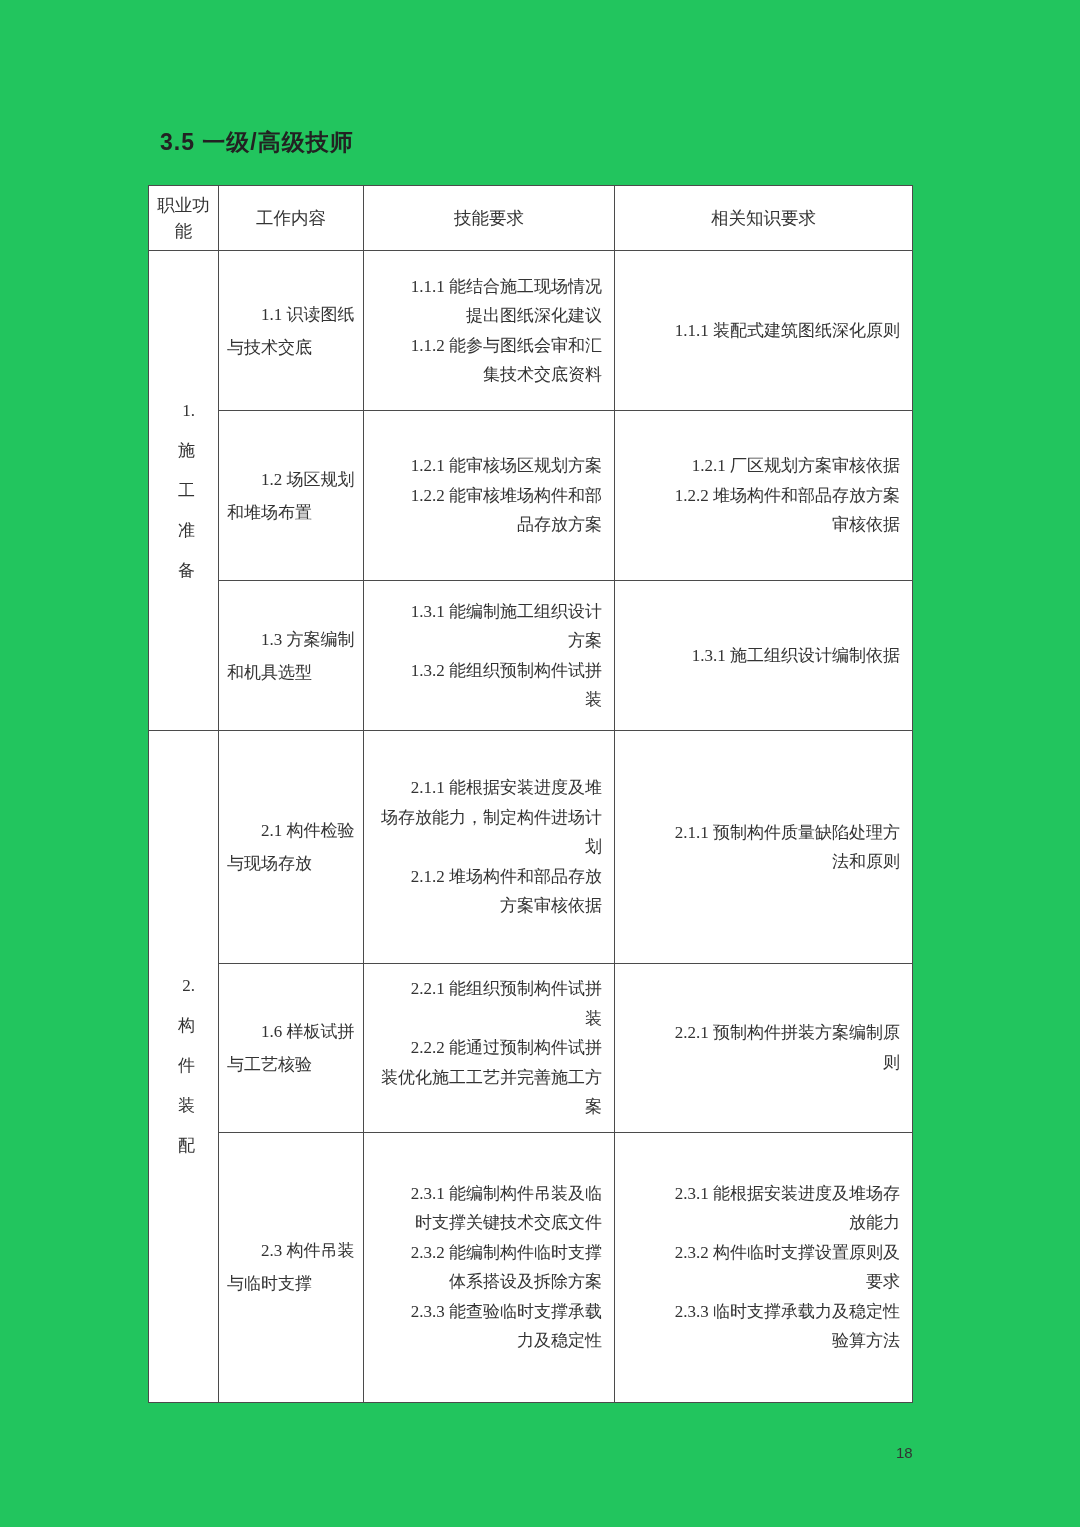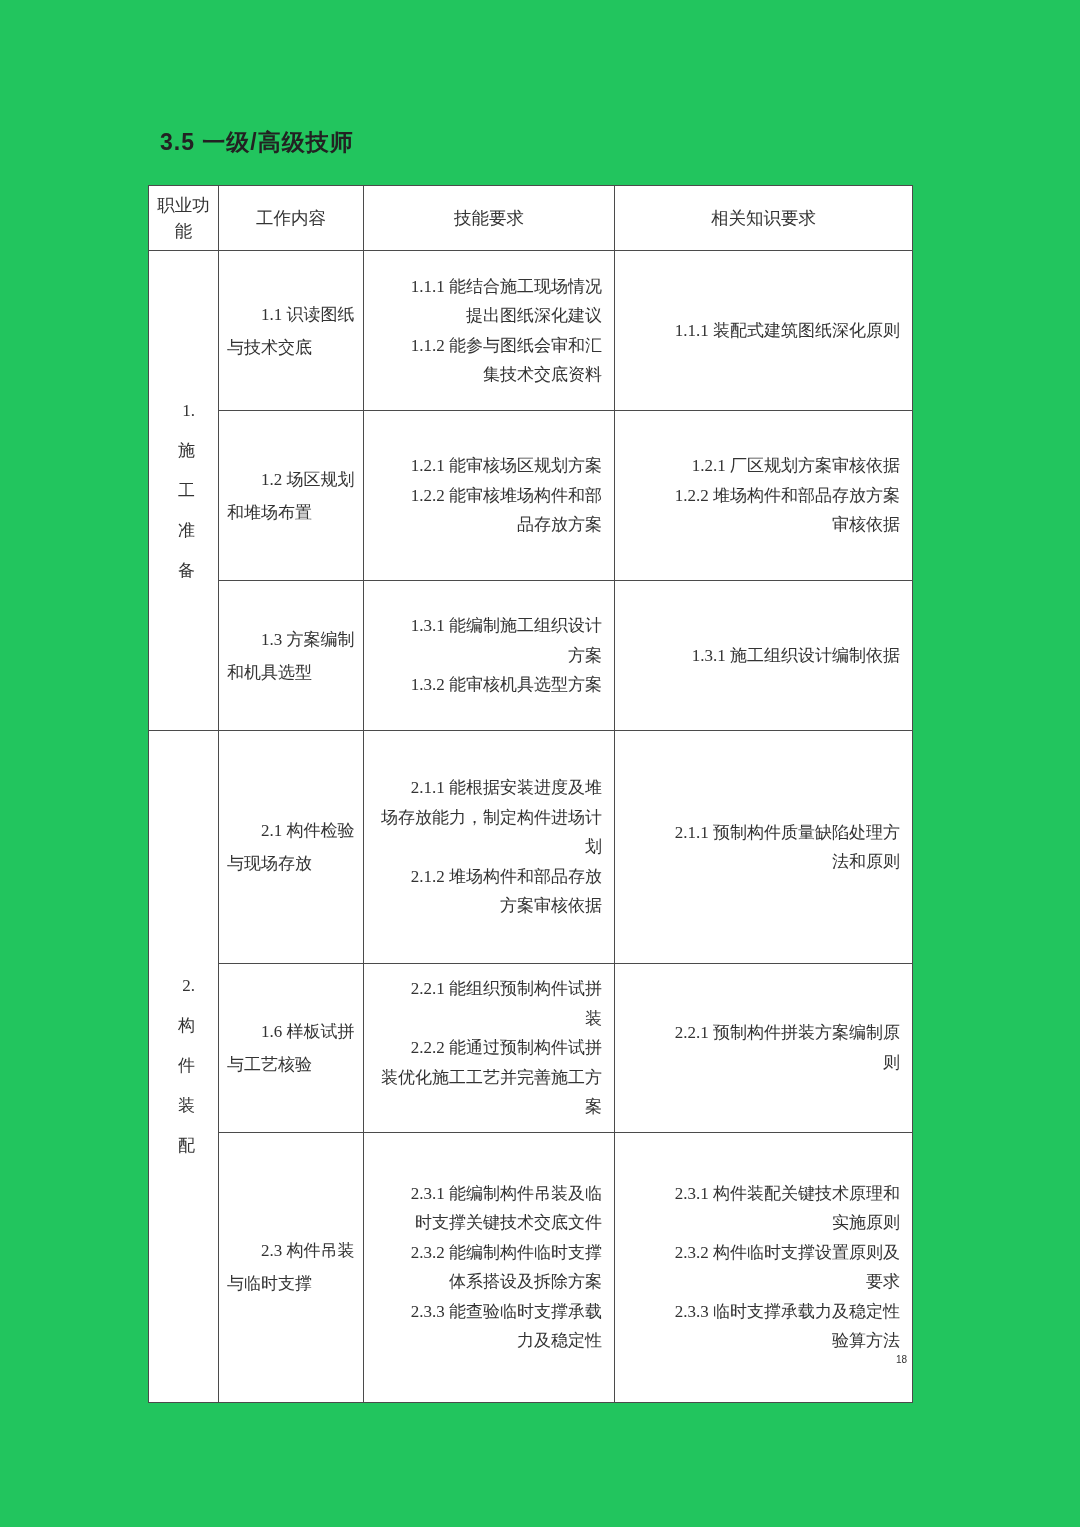--- a/index.html
+++ b/index.html
@@ -84,23 +84,23 @@
   td.skills-cell, td.knowledge-cell { padding: 10px 12px; }
   td.skills-cell p, td.knowledge-cell p {
     text-indent: 2em;
     line-height: 29.5px;
     text-align: right;
   }
 
   .page-number {
     position: absolute;
     left: 896px;
-    top: 1354px;
+    top: 1444px;
     font-family: "Liberation Sans", "DejaVu Sans", sans-serif;
-    font-size: 10px;
+    font-size: 15px;
     color: #333333;
   }
 </style>
 </head>
 <body>
 
 <div class="page">
 
   <div class="doc-title">3.5 一级/高级技师</div>
 
@@ -147,21 +147,21 @@
             <p>1.2.1 厂区规划方案审核依据</p>
             <p>1.2.2 堆场构件和部品存放方案审核依据</p>
           </td>
         </tr>
         <tr style="height: 150px;">
           <td class="task-cell">
             <p>1.3 方案编制和机具选型</p>
           </td>
           <td class="skills-cell">
             <p>1.3.1 能编制施工组织设计方案</p>
-            <p>1.3.2 能审核机具选型方案</p>
+            <p>1.3.2 能组织预制构件试拼装</p>
           </td>
           <td class="knowledge-cell">
             <p>1.3.1 施工组织设计编制依据</p>
           </td>
         </tr>
         <tr style="height: 233px;">
           <td class="func-cell" rowspan="3">
             <div class="func-label">2. 构件装配</div>
           </td>
           <td class="task-cell">
@@ -190,21 +190,21 @@
         <tr style="height: 270px;">
           <td class="task-cell">
             <p>2.3 构件吊装与临时支撑</p>
           </td>
           <td class="skills-cell">
             <p>2.3.1 能编制构件吊装及临时支撑关键技术交底文件</p>
             <p>2.3.2 能编制构件临时支撑体系搭设及拆除方案</p>
             <p>2.3.3 能查验临时支撑承载力及稳定性</p>
           </td>
           <td class="knowledge-cell">
-            <p>2.3.1 构件装配关键技术原理和实施原则</p>
+            <p>2.3.1 能根据安装进度及堆场存放能力</p>
             <p>2.3.2 构件临时支撑设置原则及要求</p>
             <p>2.3.3 临时支撑承载力及稳定性验算方法</p>
           </td>
         </tr>
       </tbody>
   </table>
 
   <div class="page-number">18</div>
 
 </div>

